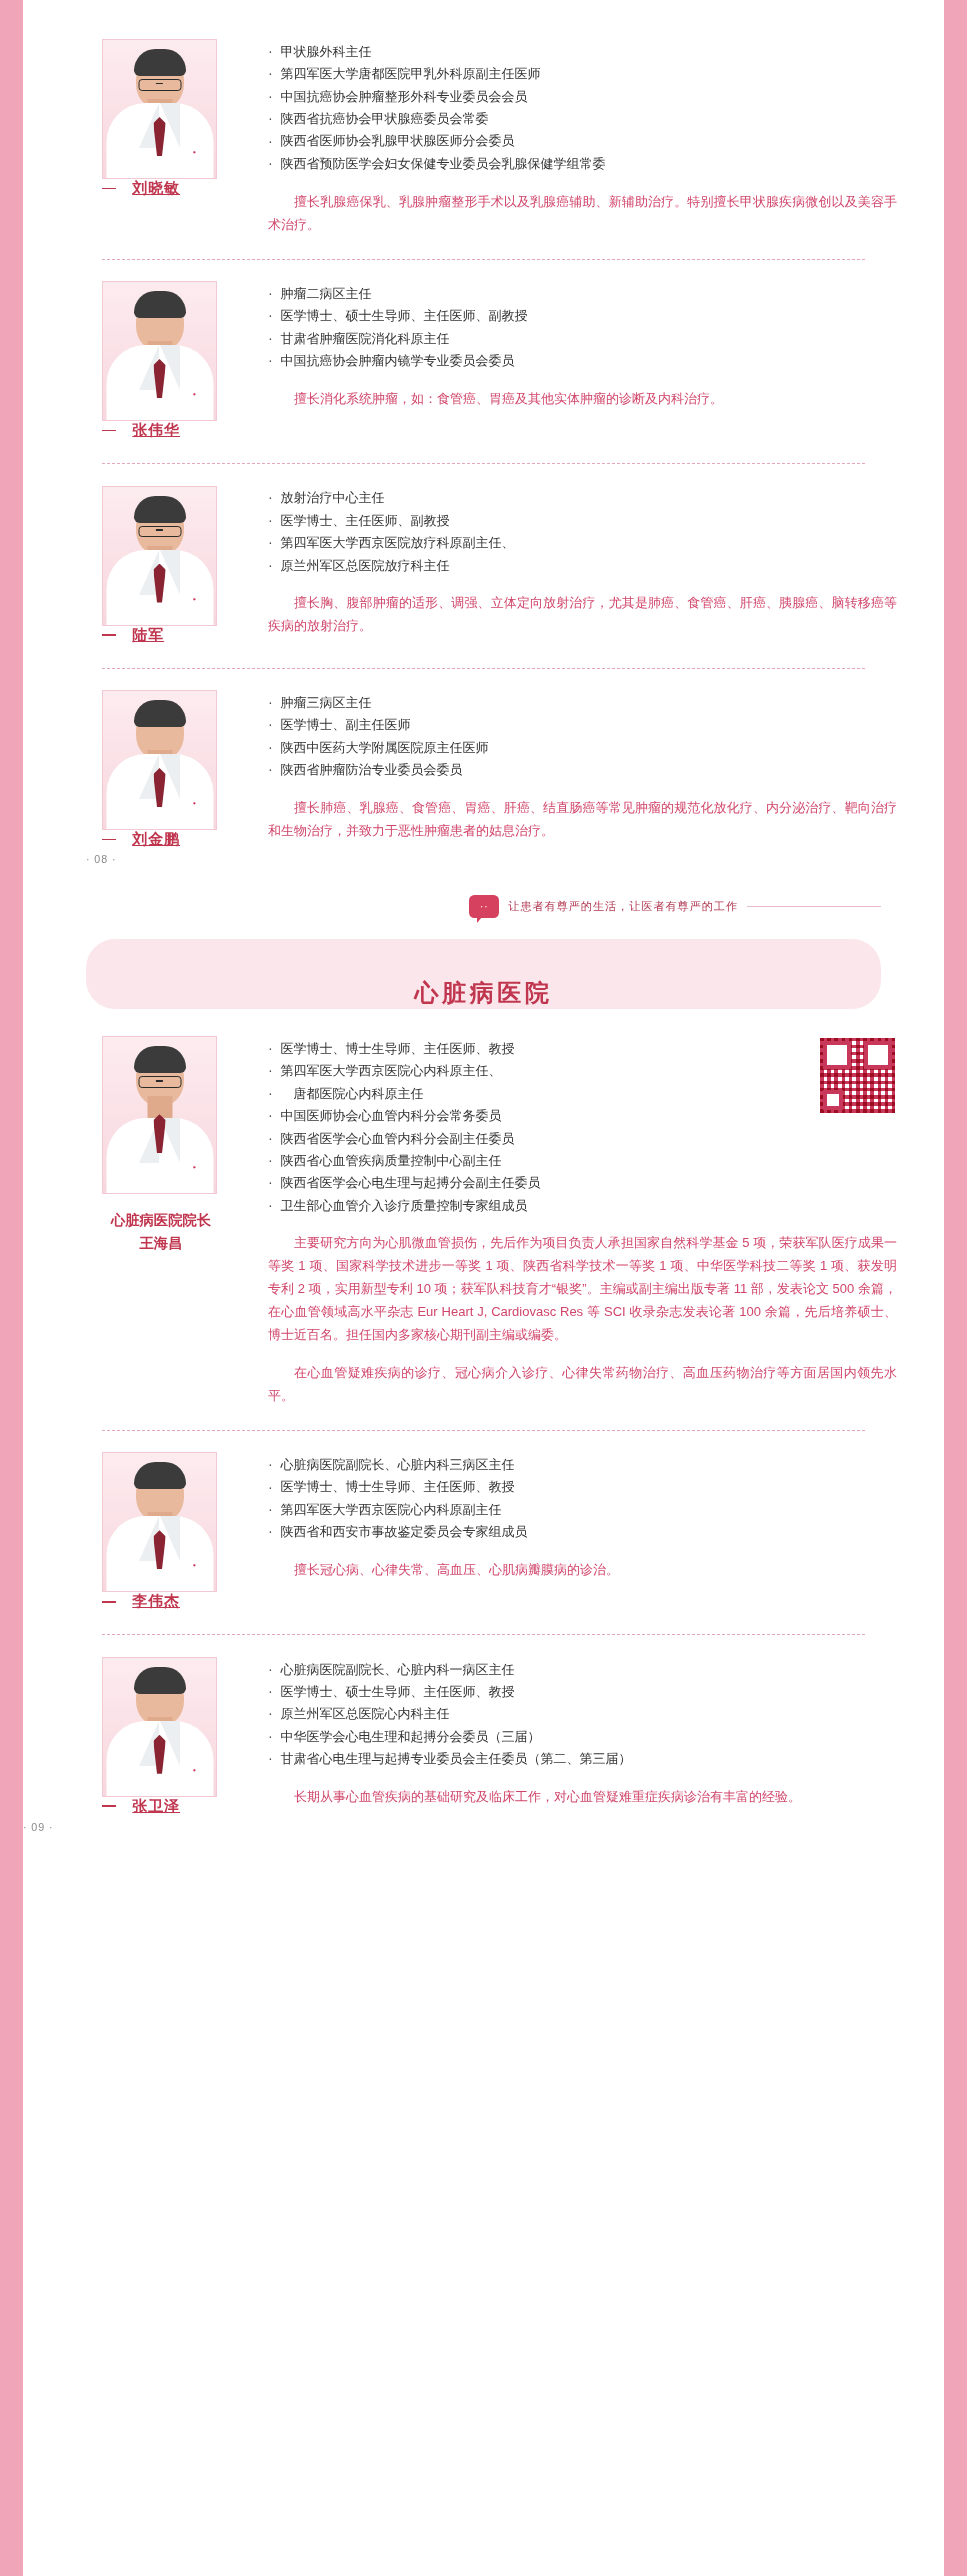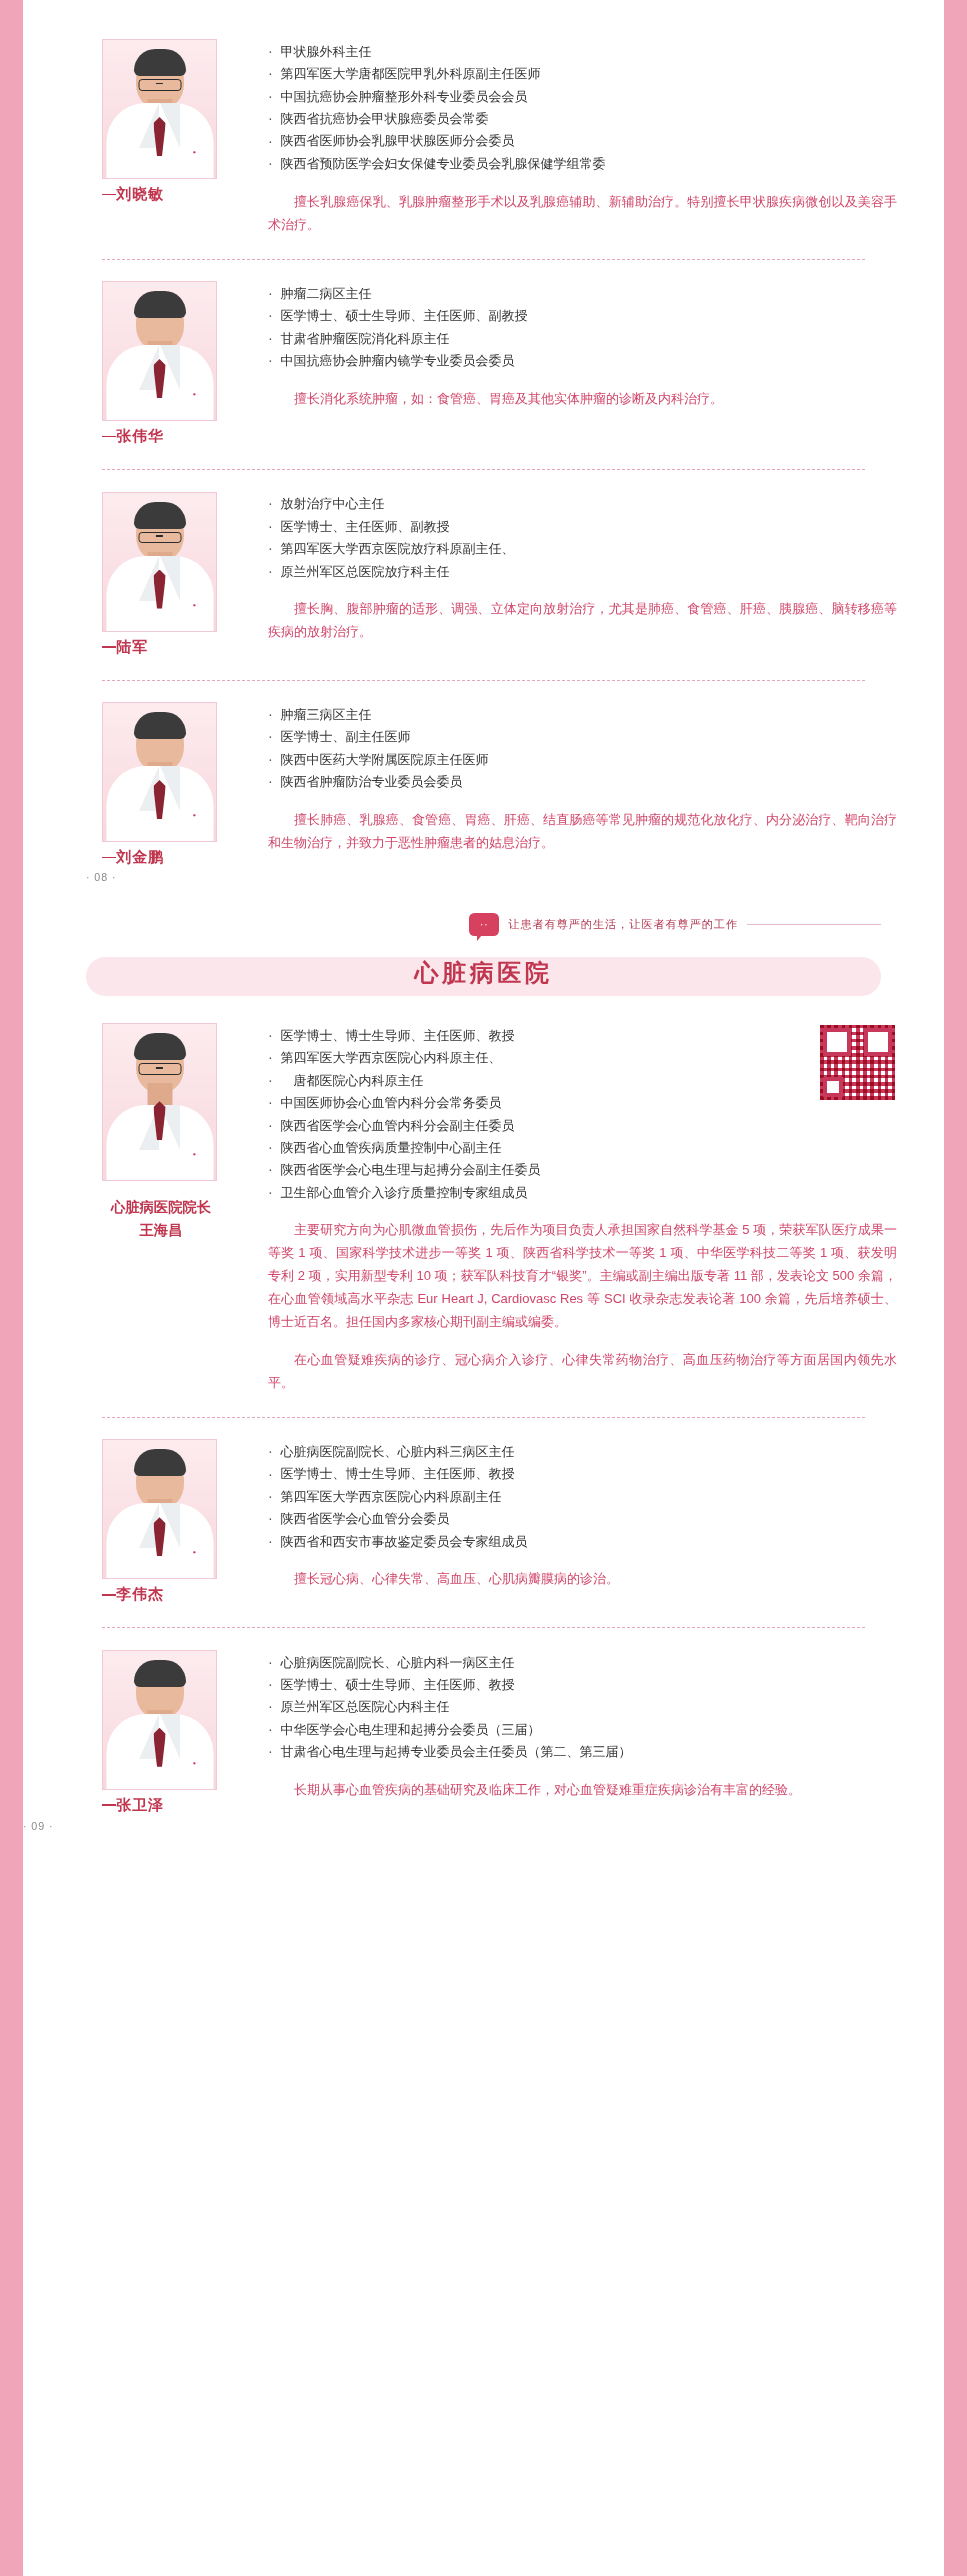--- a/index.html
+++ b/index.html
@@ -130,29 +130,30 @@
   }
   .portrait .logo {
     position: absolute;
     right: 20px;
     bottom: 23px;
     font-size: 5.4px;
     color: #c8385a;
     white-space: nowrap;
   }
   .name-tag {
-    margin-top: 6px;
+    margin-top: 0;
     display: flex;
     align-items: center;
-    gap: 0;
+    gap: 16px;
     font-size: 15px;
     font-weight: bold;
     color: #c0364f;
     letter-spacing: 0.9px;
     white-space: nowrap;
+    text-decoration: underline;
   }
   .name-tag .bar {
     display: inline-block;
     width: 14.3px;
     height: 1.8px;
     background: #c0364f;
   }
   .name-center {
     margin-top: 15px;
     text-align: center;
@@ -247,25 +248,25 @@
   }
   .slogan .rule {
     flex: 0 0 134px;
     border-top: 0.9px solid #e8bcc6;
     height: 0.9px;
   }
 
   
   .section-band {
     margin: 21.5px 63px 9px 63px;
-    height: 39px;
+    height: 70px;
     background: #fbe6eb;
     border-radius: 29px;
     display: flex;
-    align-items: flex-start;
+    align-items: flex-end;
     justify-content: center;
     position: relative;
   }
   .section-band .title {
     font-size: 24px;
     font-weight: bold;
     color: #c0364f;
     letter-spacing: 3.6px;
   }
 
@@ -499,21 +500,20 @@
       <div class="name-tag">
         <span class="bar"></span>
         <span>李伟杰</span>
       </div>
     </div>
     <div class="info-col">
       <ul class="creds">
         <li>心脏病医院副院长、心脏内科三病区主任</li>
         <li>医学博士、博士生导师、主任医师、教授</li>
         <li>第四军医大学西京医院心内科原副主任</li>
-        <li>陕西省医学会心血管分会委员</li>
         <li>陕西省和西安市事故鉴定委员会专家组成员</li>
       </ul>
       <p class="desc">擅长冠心病、心律失常、高血压、心肌病瓣膜病的诊治。</p>
     </div>
   </div>
 
   <div class="divider"></div>
 
   <div class="doctor-row">
     <div class="portrait-wrap">

